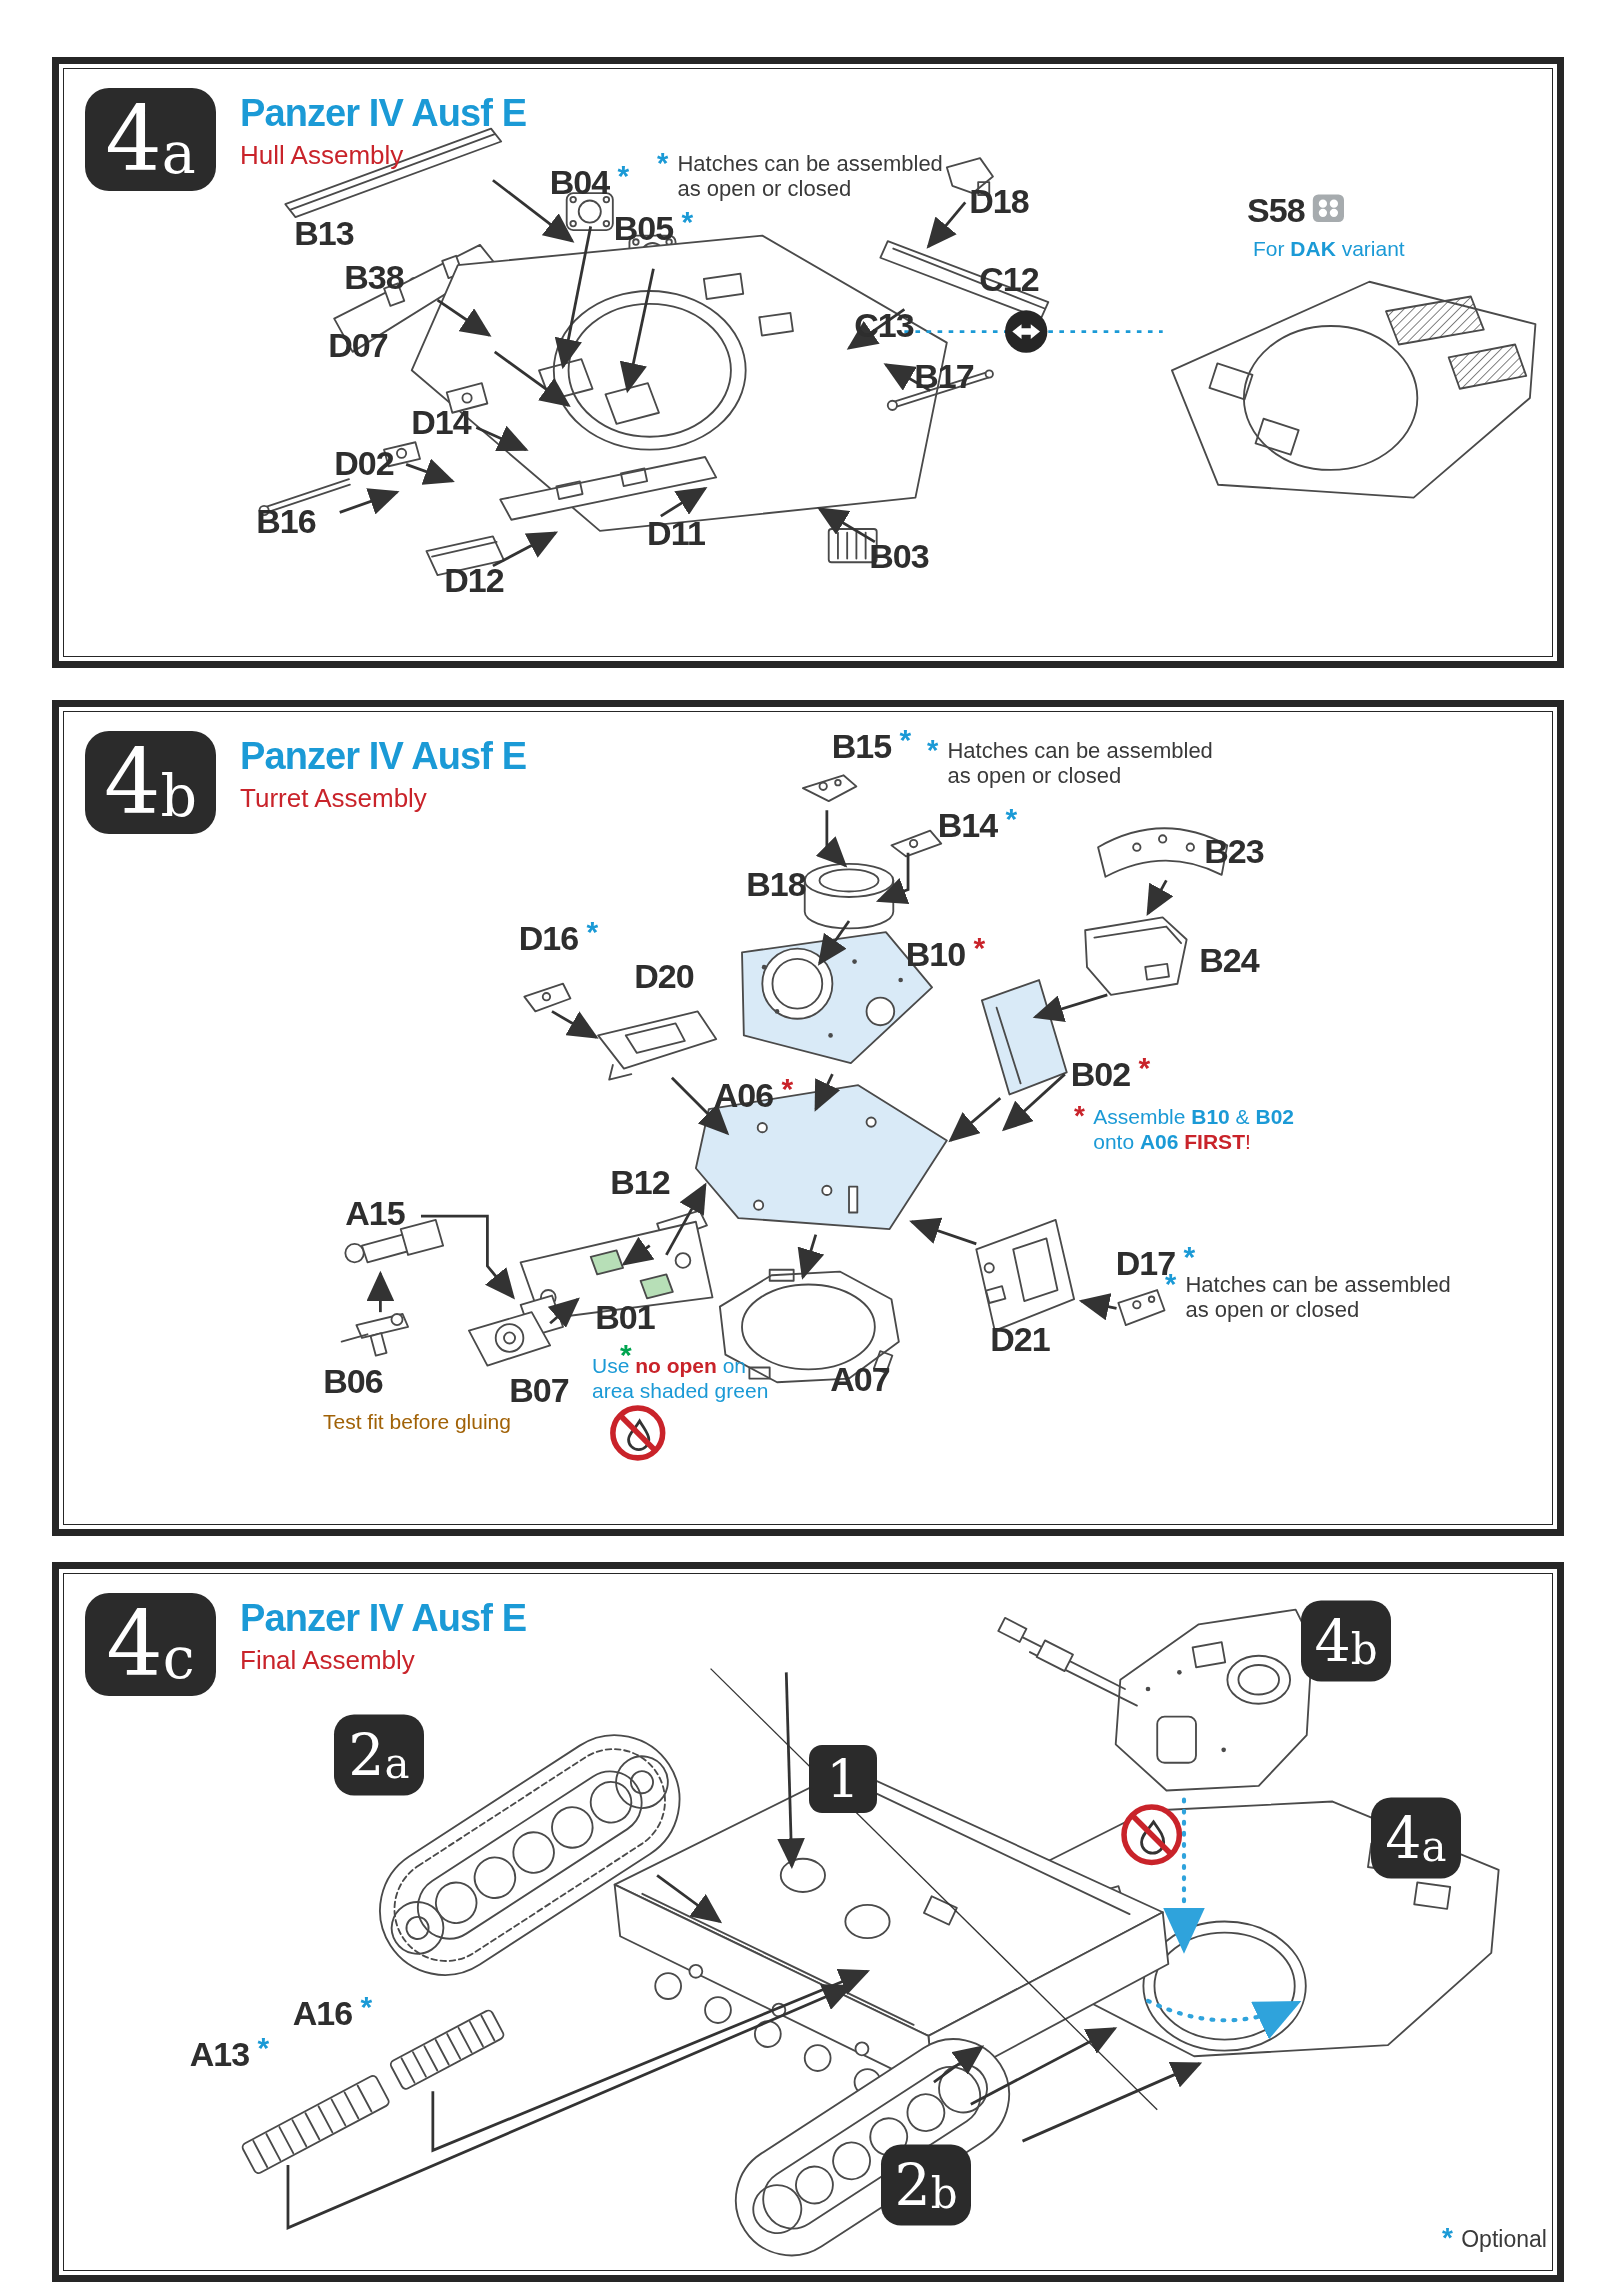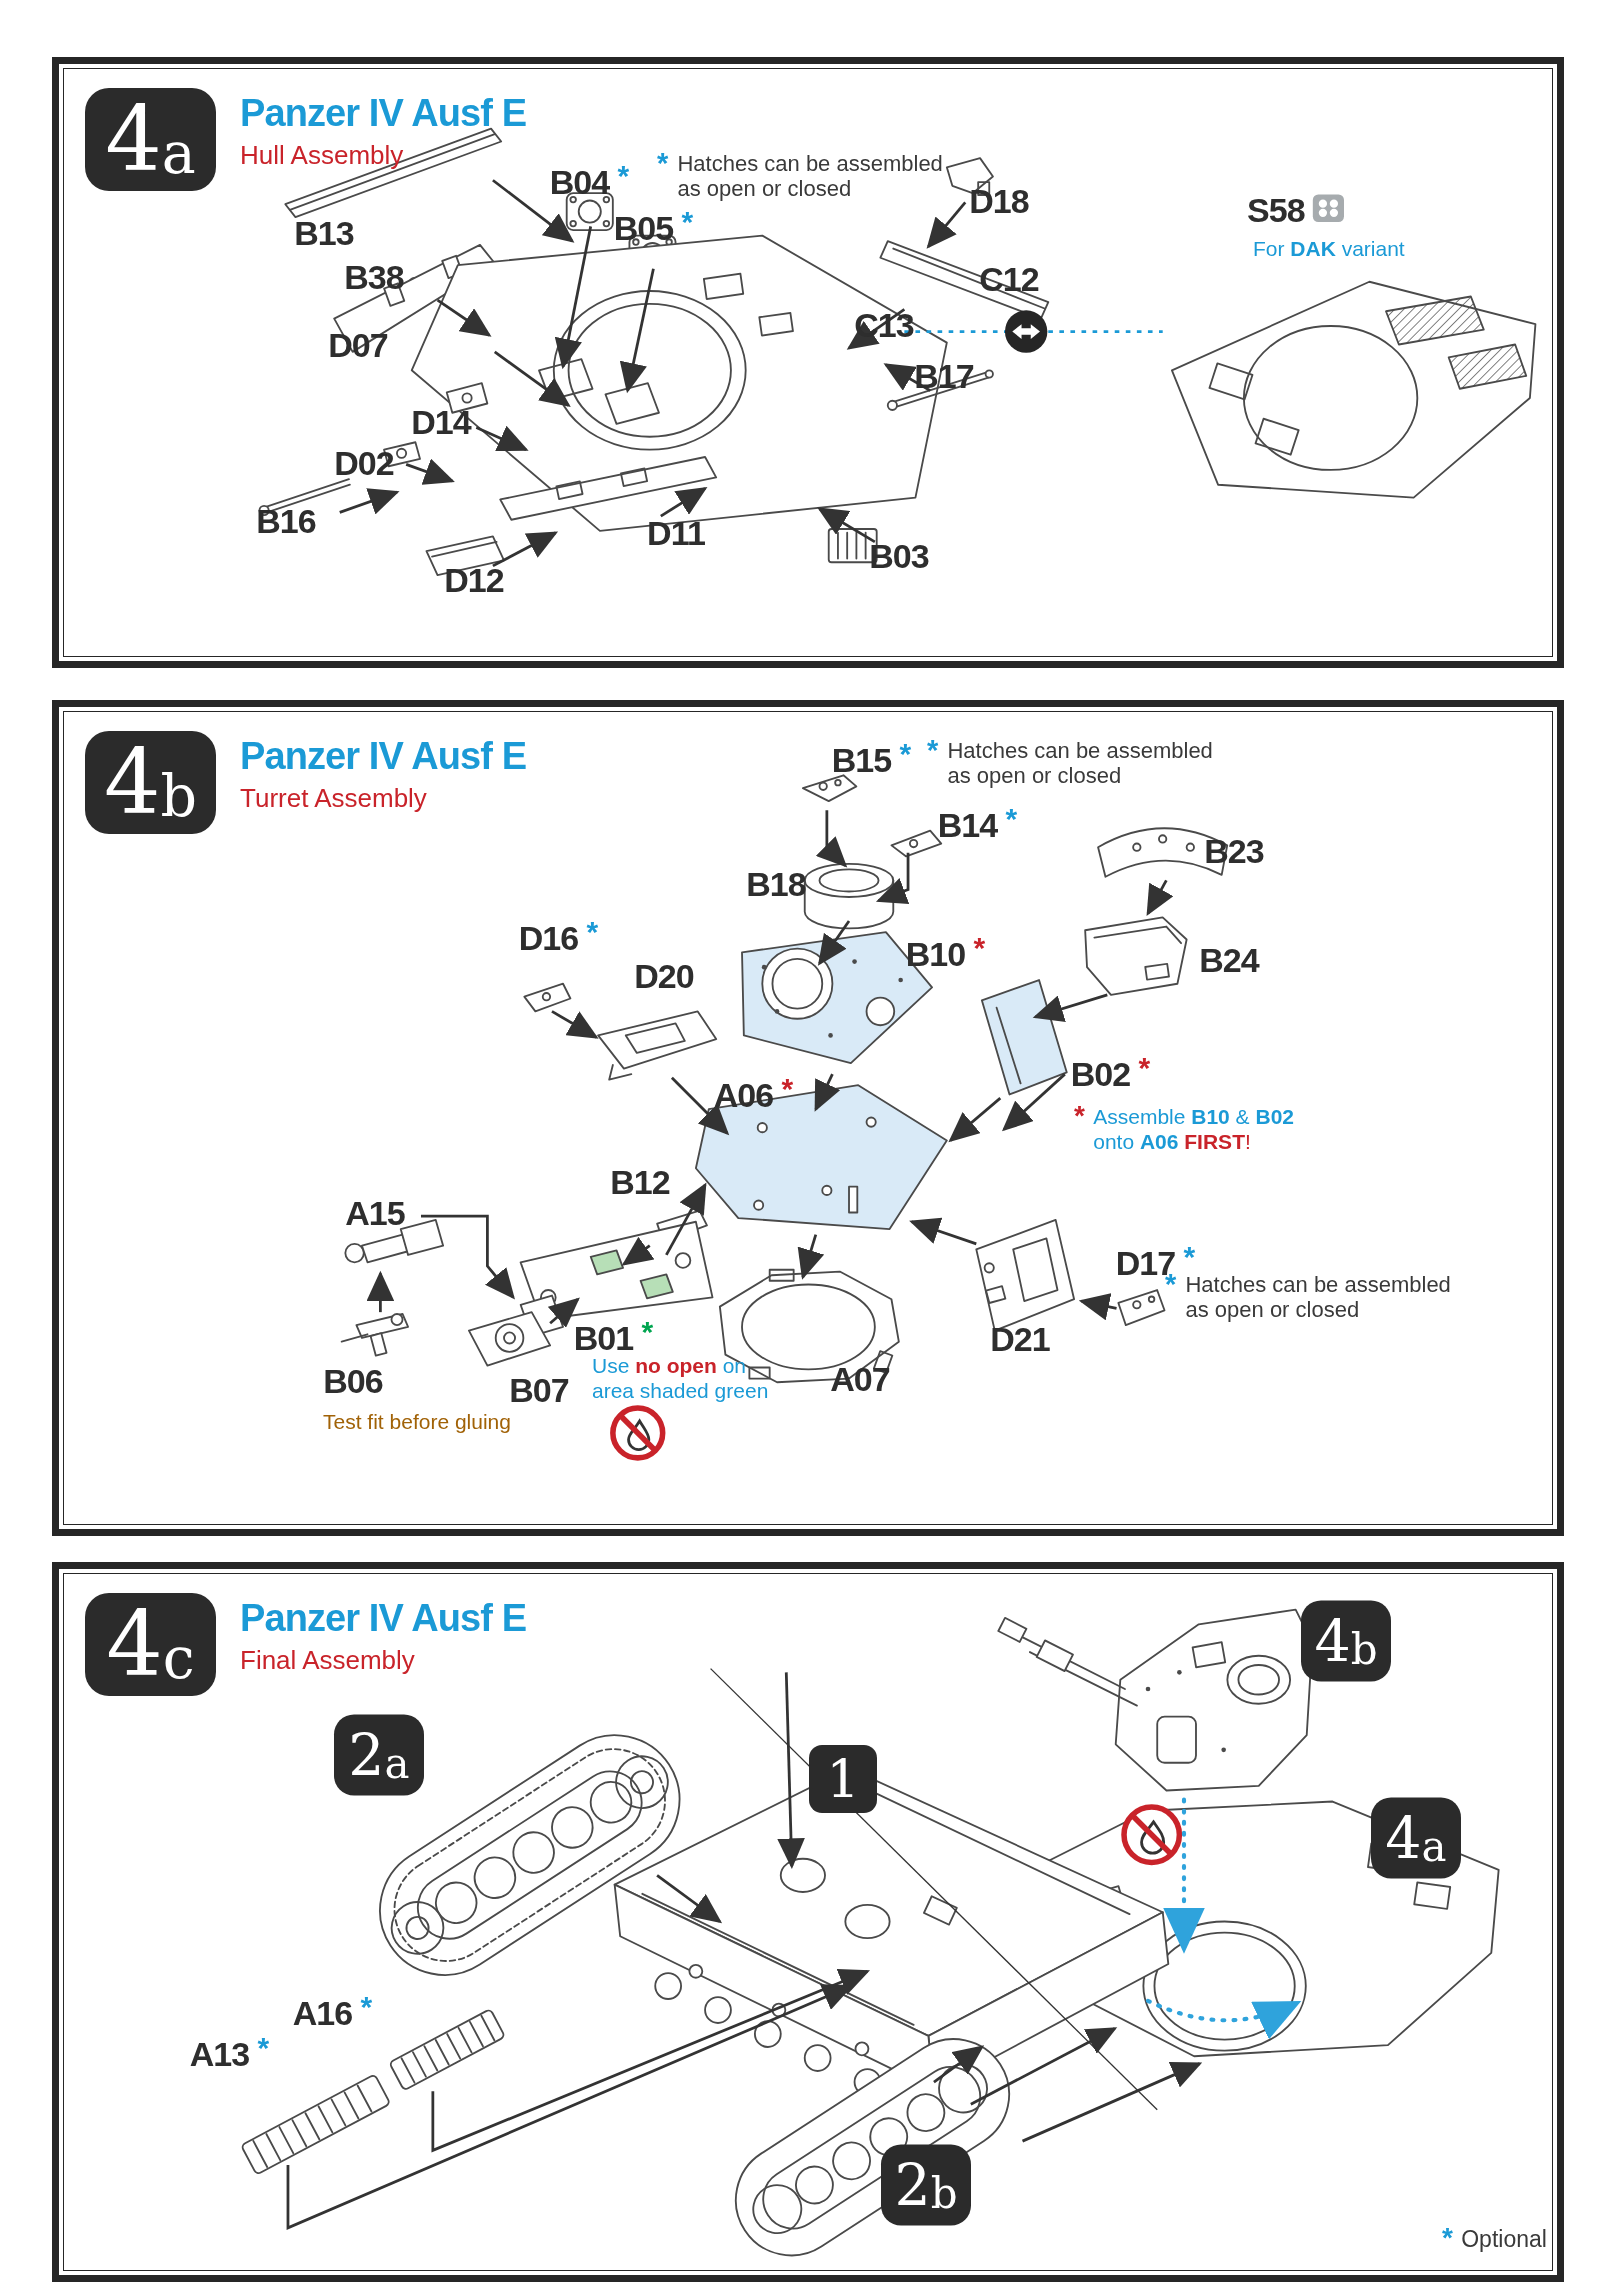--- a/index.html
+++ b/index.html
@@ -419,21 +419,21 @@
   </div>
   <div class="plain-note" style="left:264px;top:703px;">Test fit before gluing</div>
   <div class="hnote" style="left:1106px;top:565px;">
     <span class="ast">*</span>
     <div>
         <div class="ln">Hatches can be assembled</div>
         <div class="ln">as open or closed</div>
       </div>
   </div>
   <div></div>
-<div class="lbl" style="left: 812px; top: 53px;">
+<div class="lbl" style="left: 812px; top: 39px;">
       <span>B15</span>
       <span class="star star-blue">*</span>
     </div>
     <div class="lbl" style="left: 918px; top: 118px;">
       <span>B14</span>
       <span class="star star-blue">*</span>
     </div>
     <div class="lbl" style="left: 1175px; top: 144px;">
       <span>B23</span>
     </div>
@@ -474,21 +474,21 @@
     </div>
     <div class="lbl" style="left: 961px; top: 632px;">
       <span>D21</span>
     </div>
     <div class="lbl" style="left: 294px; top: 674px;">
       <span>B06</span>
     </div>
     <div class="lbl" style="left: 480px; top: 683px;">
       <span>B07</span>
     </div>
-    <div class="lbl" style="left: 554px; top: 631px;">
+    <div class="lbl" style="left: 566px; top: 631px; flex-direction: column;">
       <span>B01</span>
       <span class="star star-green">*</span>
     </div>
     <div class="lbl" style="left: 801px; top: 672px;">
       <span>A07</span>
     </div>
   </div>
 
 <div class="panel" style="top:1562px;height:720px;">
   <div class="inner"></div>

